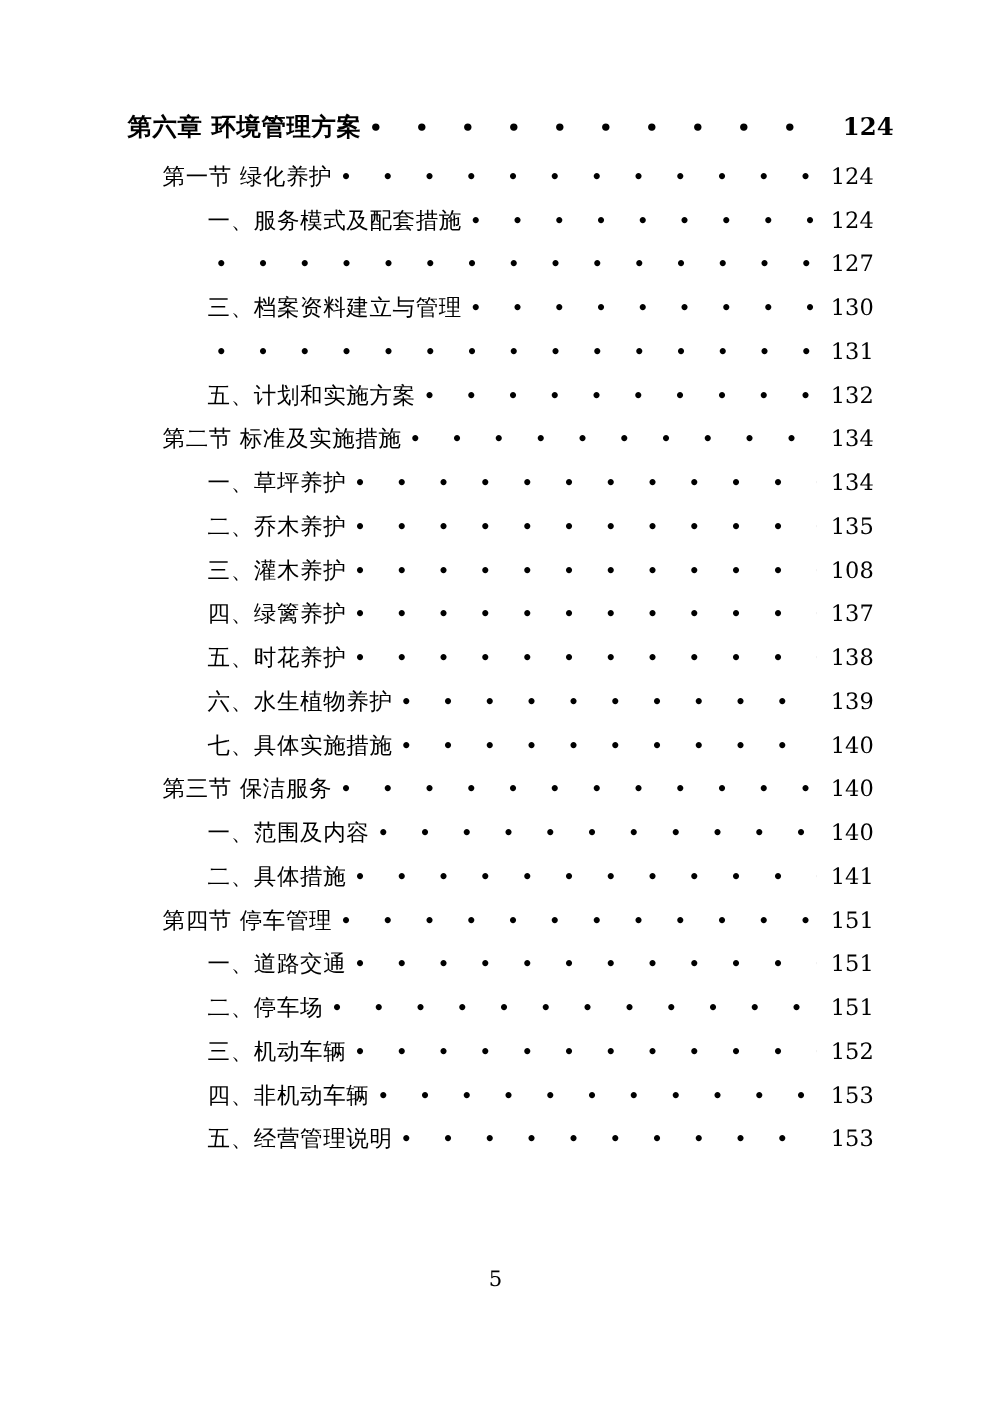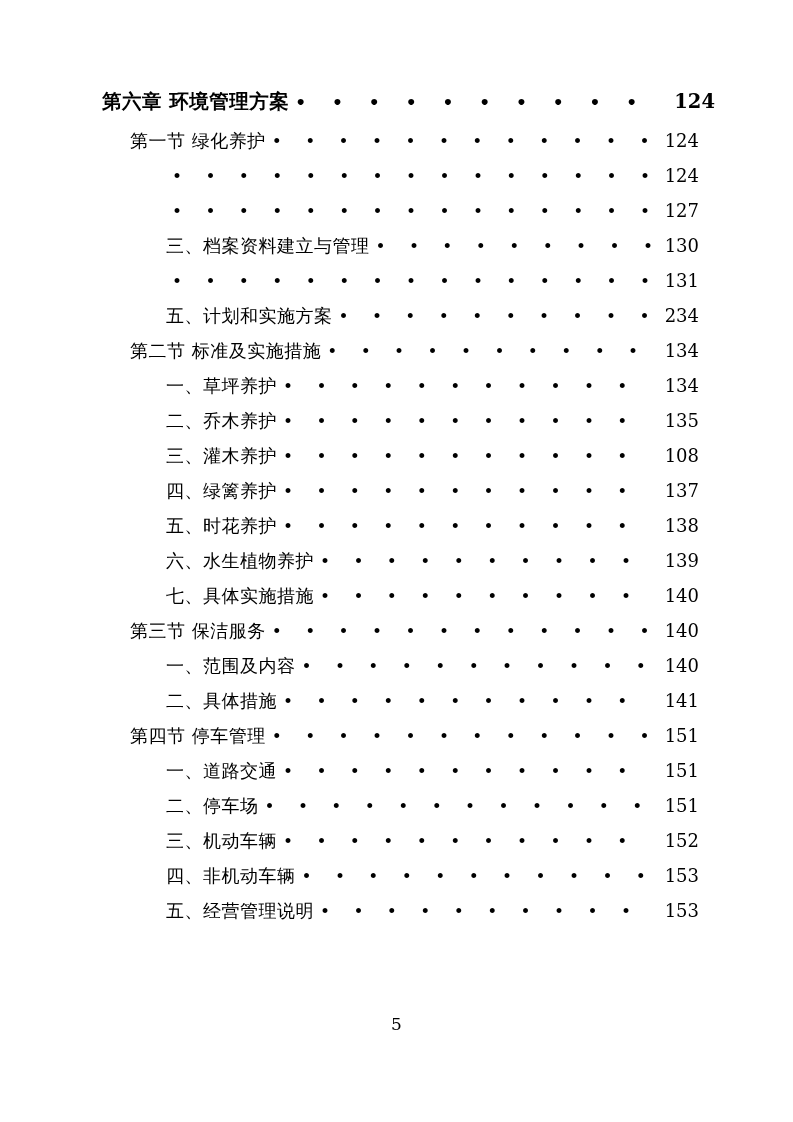--- a/index.html
+++ b/index.html
@@ -118,20 +118,21 @@
         <span class="page-num">124</span>
       </li>
       <li class="toc-entry lvl1">
         <span class="entry-title">第一节  绿化养护</span>
         <span class="leader">
           <span class="leader-dots">• • • • • • • • • • • • • • • • • • • • • • • • • • • • • • • • • • • • • • • • • • • • • • • • • • • • • • • • • • • </span>
         </span>
         <span class="page-num">124</span>
       </li>
       <li class="toc-entry lvl2">
+        <span class="entry-title">一、服务模式及配套措施</span>
         <span class="leader">
           <span class="leader-dots">• • • • • • • • • • • • • • • • • • • • • • • • • • • • • • • • • • • • • • • • • • • • • • • • • • • • • • • • • • • </span>
         </span>
         <span class="page-num">124</span>
       </li>
       <li class="toc-entry lvl2">
         <span class="leader">
           <span class="leader-dots">• • • • • • • • • • • • • • • • • • • • • • • • • • • • • • • • • • • • • • • • • • • • • • • • • • • • • • • • • • • </span>
         </span>
         <span class="page-num">127</span>
@@ -147,21 +148,21 @@
         <span class="leader">
           <span class="leader-dots">• • • • • • • • • • • • • • • • • • • • • • • • • • • • • • • • • • • • • • • • • • • • • • • • • • • • • • • • • • • </span>
         </span>
         <span class="page-num">131</span>
       </li>
       <li class="toc-entry lvl2">
         <span class="entry-title">五、计划和实施方案</span>
         <span class="leader">
           <span class="leader-dots">• • • • • • • • • • • • • • • • • • • • • • • • • • • • • • • • • • • • • • • • • • • • • • • • • • • • • • • • • • • </span>
         </span>
-        <span class="page-num">234</span>
+        <span class="page-num">132</span>
       </li>
       <li class="toc-entry lvl1">
         <span class="entry-title">第二节  标准及实施措施</span>
         <span class="leader">
           <span class="leader-dots">• • • • • • • • • • • • • • • • • • • • • • • • • • • • • • • • • • • • • • • • • • • • • • • • • • • • • • • • • • • </span>
         </span>
         <span class="page-num">134</span>
       </li>
       <li class="toc-entry lvl2">
         <span class="entry-title">一、草坪养护</span>

